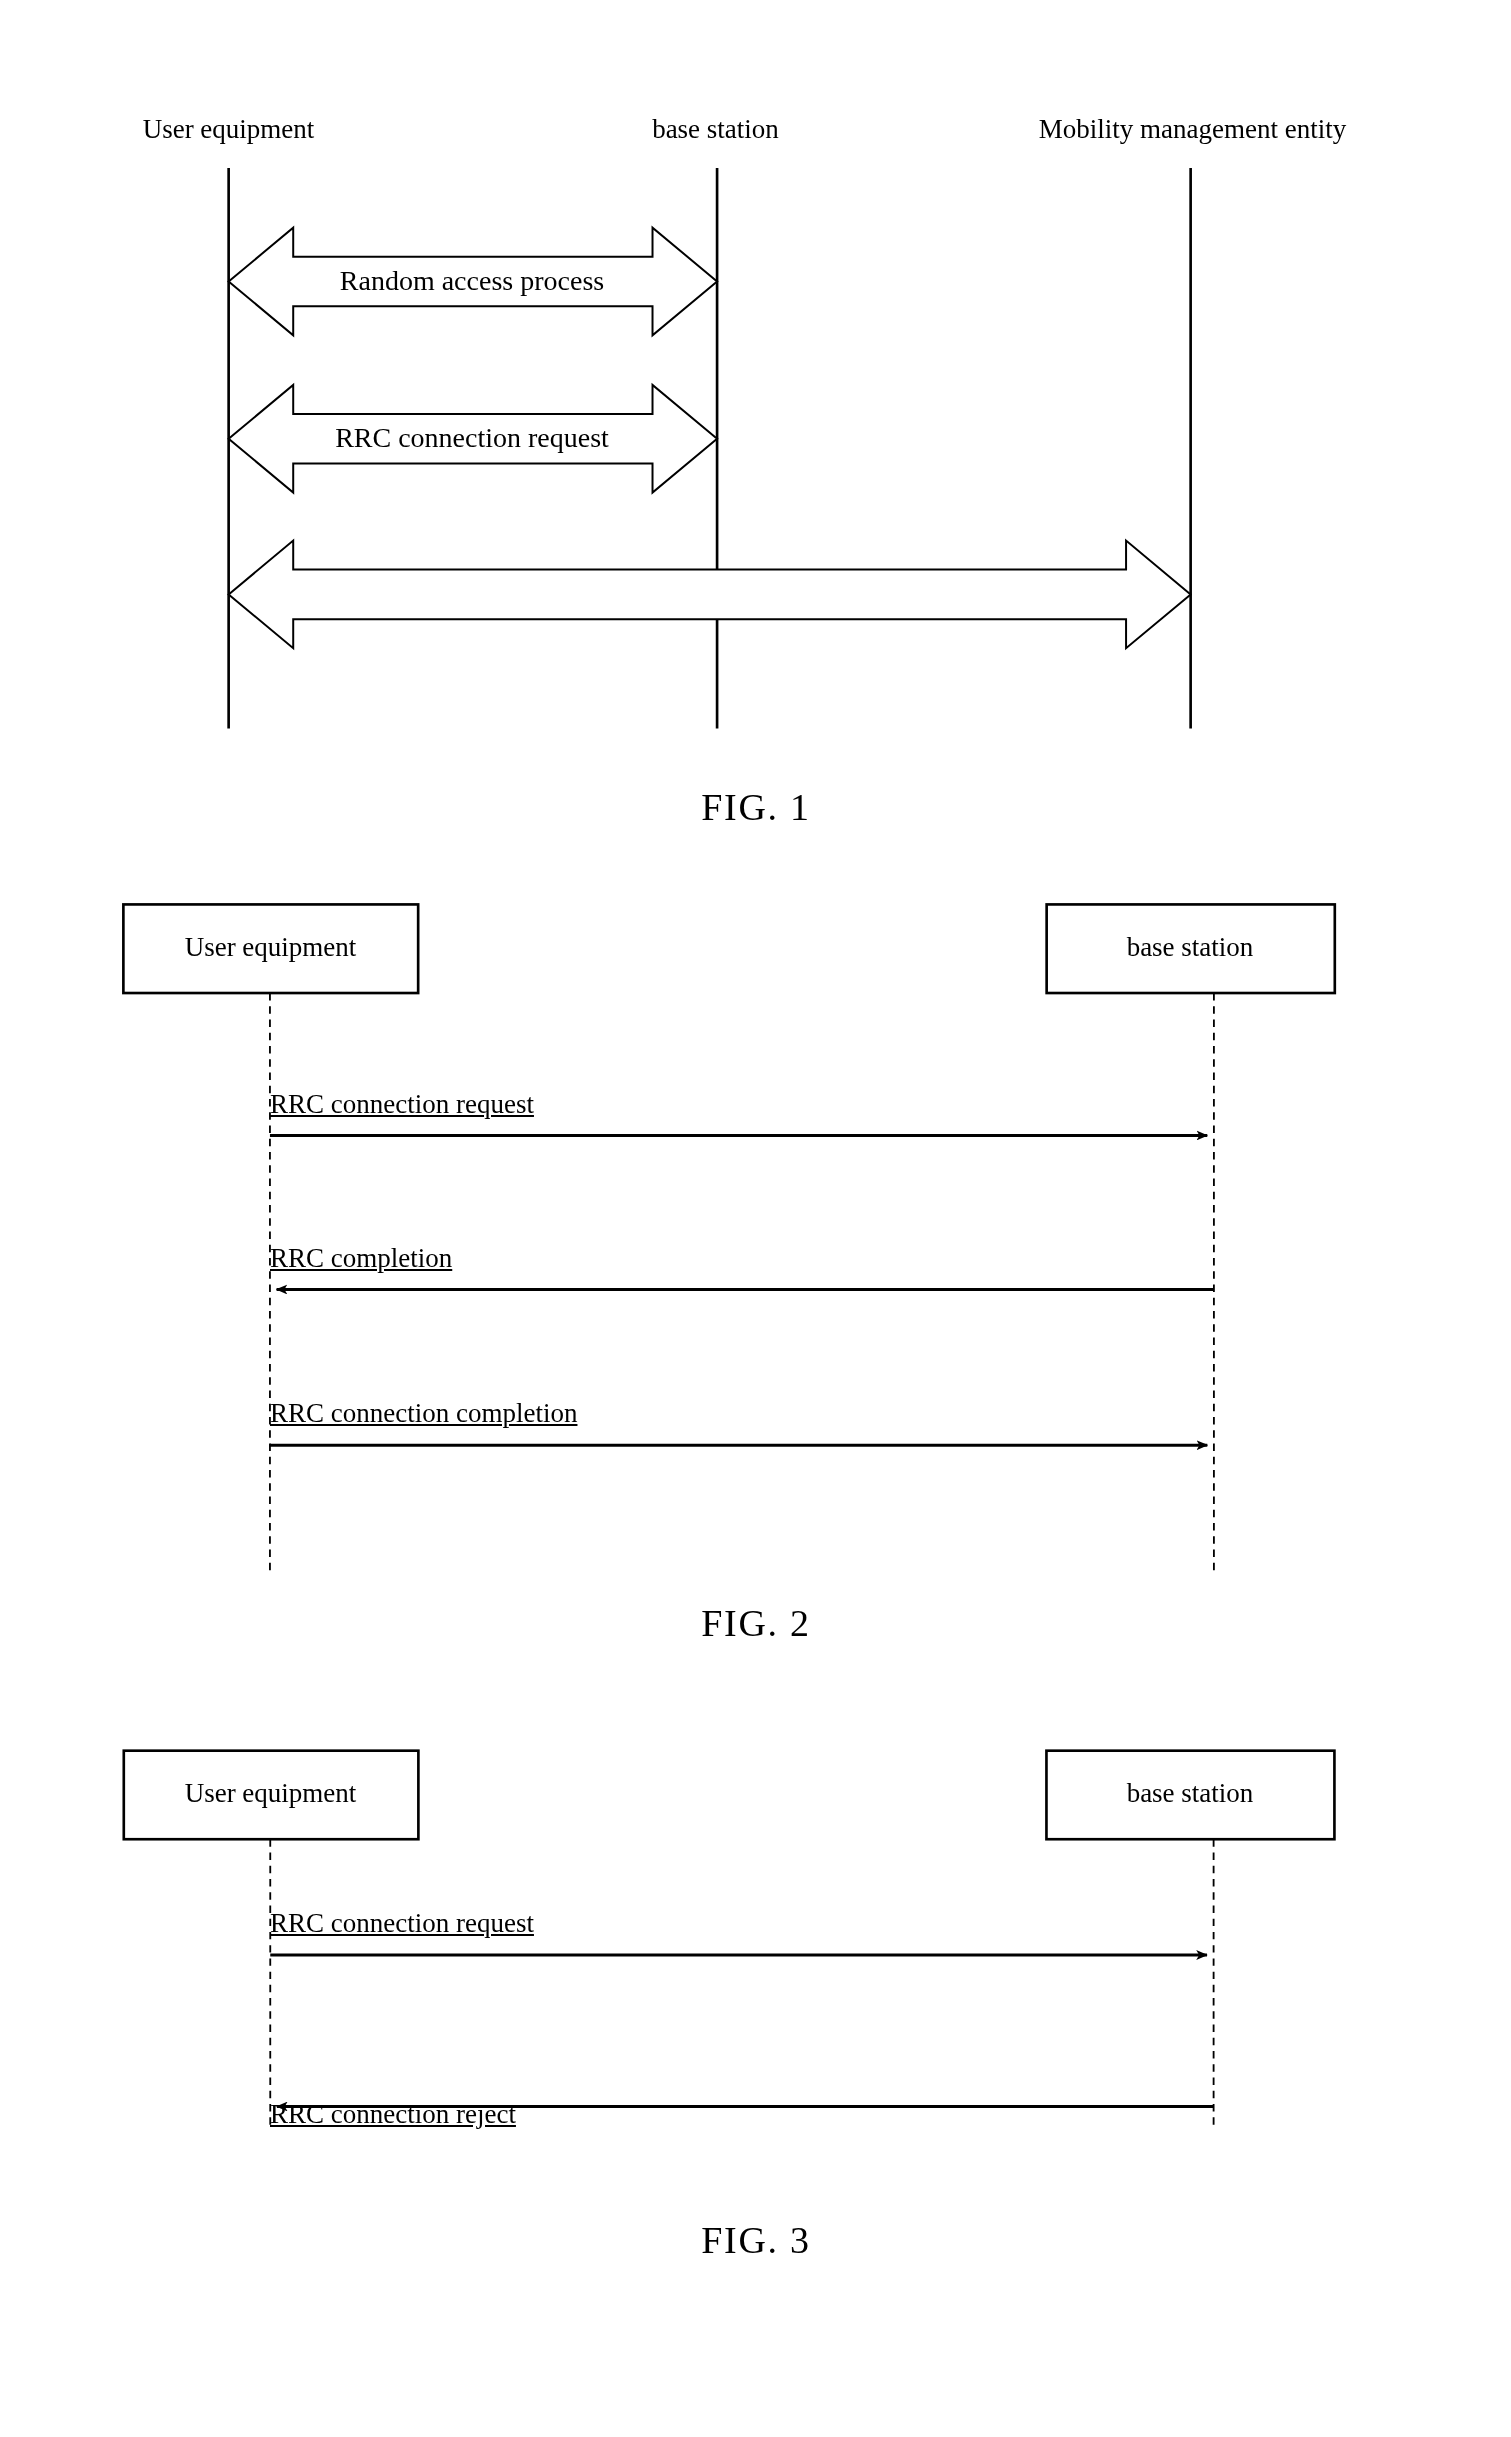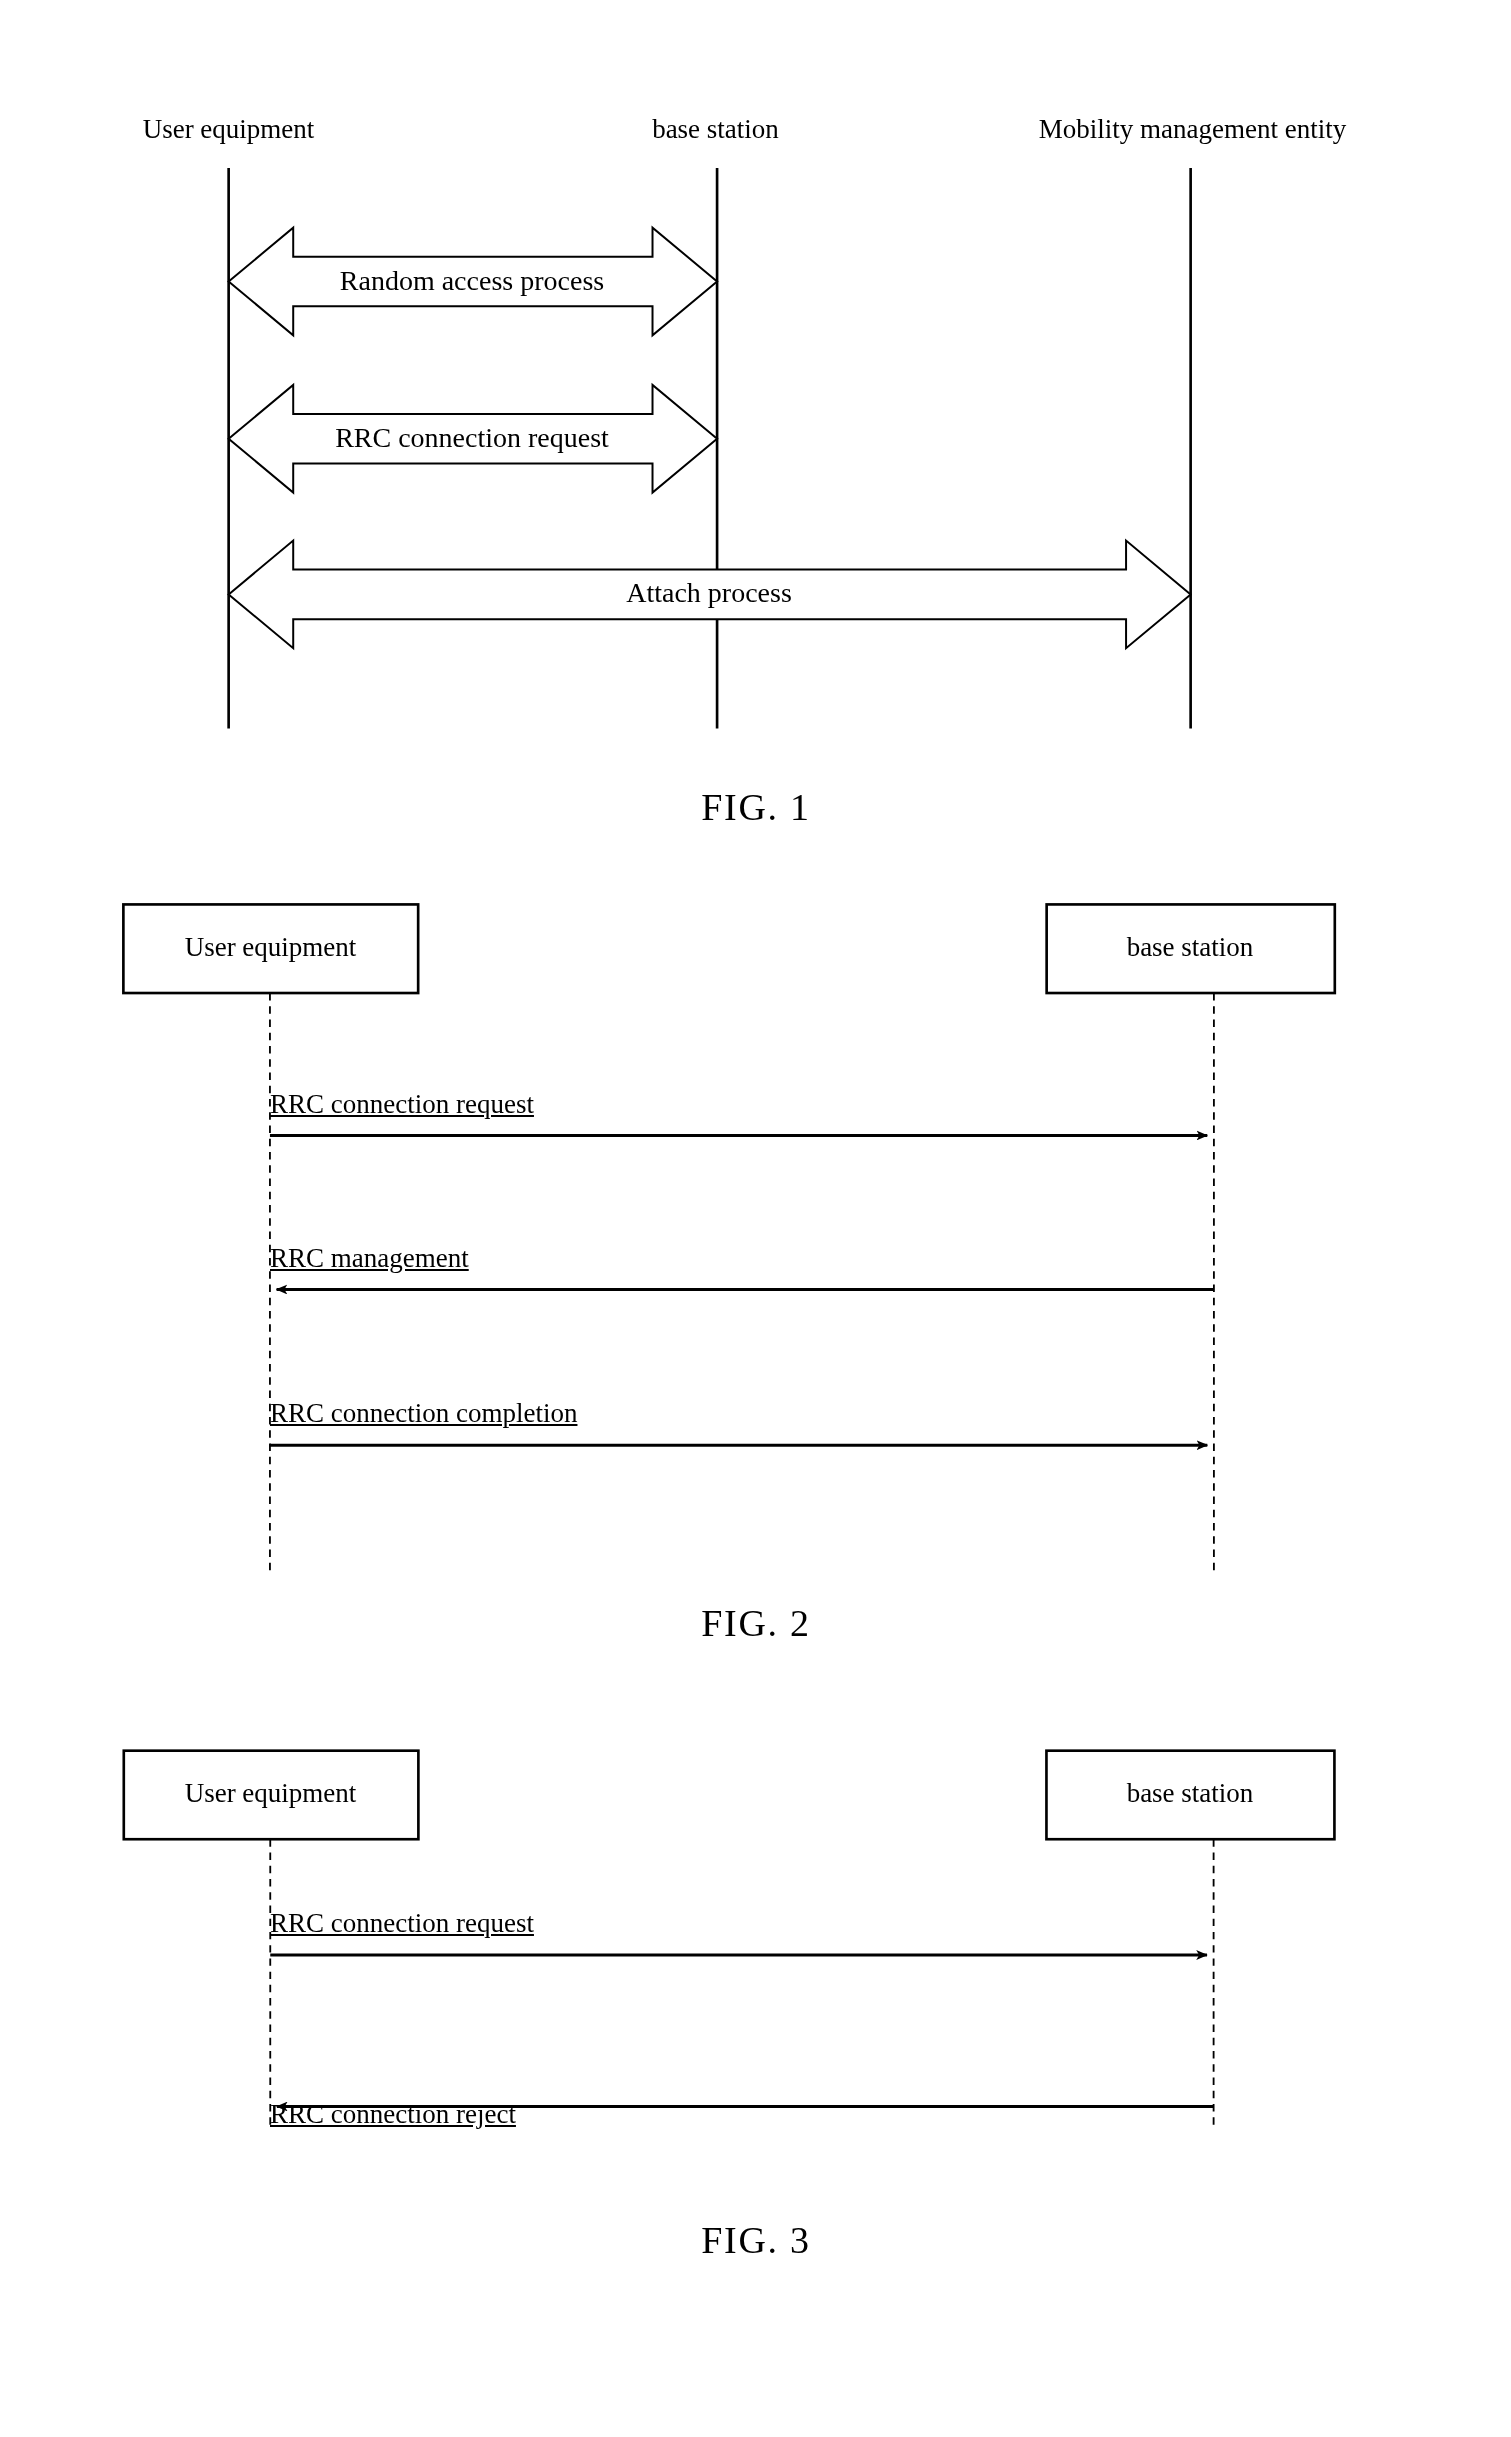--- a/index.html
+++ b/index.html
@@ -117,21 +117,20 @@
     <div class="lbl actor-head" style="left:88px; top:116px; width:281px;">User equipment</div>
 
     <div class="lbl actor-head" style="left:579px; top:116px; width:273px;">base station</div>
 
     <div class="lbl actor-head" style="left:944px; top:116px; width:497px;">Mobility management entity</div>
 
     <div class="arrow-label" style="left:228px; top:267px; width:488px;">Random access process</div>
 
     <div class="arrow-label" style="left:228px; top:424px; width:488px;">RRC connection request</div>
 
-    <div class="arrow-label" style="left:228px; top:579px; width:962px;">Attach process</div>
 
     <div class="fig-caption" style="top:785px;">FIG. 1</div>
   </div>
 
   <div class="fig" style="top:877px; height:762px;">
 
     <svg class="fig-svg" width="1512" height="762" viewBox="0 0 1826 920">
       <defs>
         <marker id="f2-arrow-r" markerWidth="14" markerHeight="12" refX="13" refY="6" orient="auto" markerUnits="userSpaceOnUse">
           <path d="M0,0 L14,6 L0,12 L3.5,6 Z" fill="#000000"></path>
@@ -149,21 +148,21 @@
 
       <line x1="326" y1="312" x2="1458" y2="312" stroke="#000000" stroke-width="3.6" marker-end="url(#f2-arrow-r)"></line>
       <line x1="1466" y1="498" x2="334" y2="498" stroke="#000000" stroke-width="3.6" marker-end="url(#f2-arrow-r)"></line>
       <line x1="326" y1="686" x2="1458" y2="686" stroke="#000000" stroke-width="3.6" marker-end="url(#f2-arrow-r)"></line>
     </svg>
 
     <div class="box-label" style="left:123px; top:57px; width:295px;">User equipment</div>
     <div class="box-label" style="left:1046px; top:57px; width:288px;">base station</div>
 
     <div class="msg-label" style="left:270px; top:214px; width:944px;">RRC connection request</div>
-    <div class="msg-label" style="left:270px; top:368px; width:944px;">RRC management</div>
+    <div class="msg-label" style="left:270px; top:368px; width:944px;">RRC completion</div>
     <div class="msg-label" style="left:270px; top:523px; width:944px;">RRC connection completion</div>
 
     <div class="fig-caption" style="top:724px;">FIG. 2</div>
   </div>
 
   <div class="fig" style="top:1730px; height:662px;">
 
     <svg class="fig-svg" width="1512" height="662" viewBox="0 0 1826 800">
       <defs>
         <marker id="f3-arrow-r" markerWidth="14" markerHeight="12" refX="13" refY="6" orient="auto" markerUnits="userSpaceOnUse">

